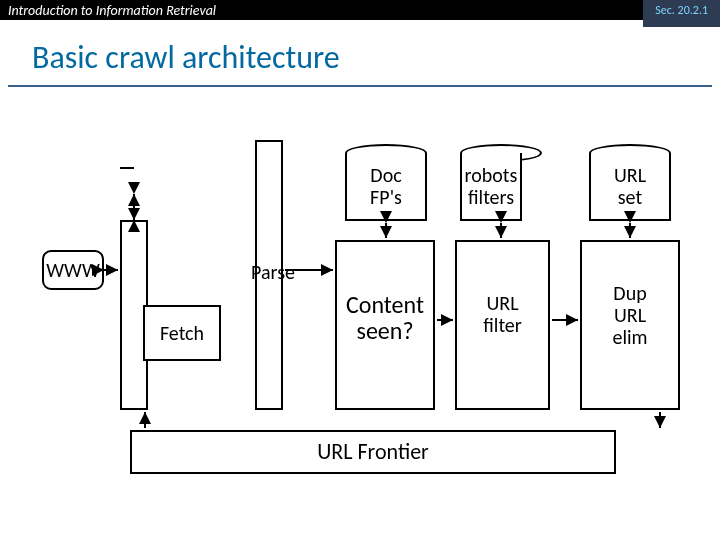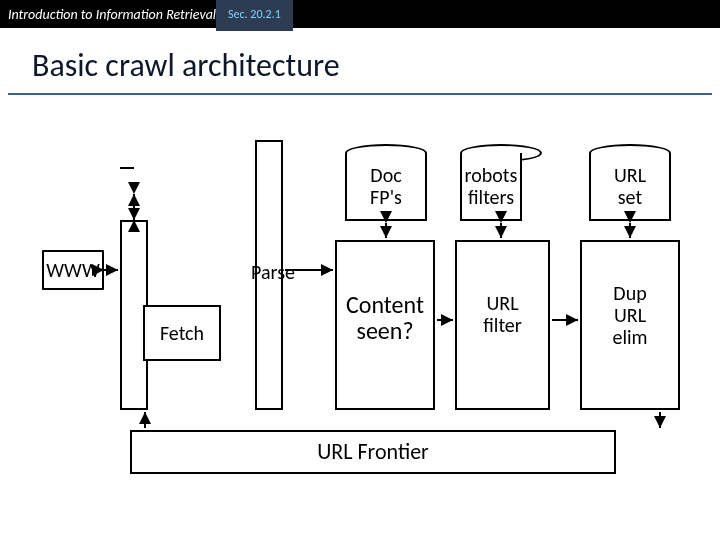--- a/index.html
+++ b/index.html
@@ -6,45 +6,45 @@
   body {
     margin: 0;
     width: 720px;
     height: 540px;
     font-family: Calibri, Arial, sans-serif;
     background: #fff;
     position: relative;
   }
   .header {
     width: 100%;
-    height: 28px;
+    height: 20px;
     background: #000;
     display: flex;
     align-items: center;
-    justify-content: flex-start;
+    justify-content: space-between;
     padding: 0 8px;
   }
   .header-left {
     color: #fff;
     font-style: italic;
     font-size: 14px;
   }
   .header-right {
     color: #7dd3fc;
     font-size: 12px;
     background: #2d3b53;
     height: 100%;
     display: flex;
     align-items: center;
     padding: 17px 12px;
     margin-right: -8px;
   }
   .title {
     font-size: 32px;
-    color: #0f172a;
+    color: #0369a1;
     padding: 18px 0 8px 24px;
     border-bottom: 2px solid #3a5e8f;
     margin: 0 8px;
   }
   .diagram {
     position: absolute;
     top: 120px;
     left: 0;
     width: 720px;
     height: 400px;
@@ -87,21 +87,21 @@
 
 <div class="header">
   <span class="header-left">Introduction to Information Retrieval</span>
   <span class="header-right">Sec. 20.2.1</span>
 </div>
 
 <div class="title">Basic crawl architecture</div>
 
 <div class="diagram">
 
-  <div class="box" style="left:42px; top:130px; width:62px; height:40px; border-radius:1px;text-align:right;">WWW</div>
+  <div class="box" style="left:42px; top:130px; width:62px; height:40px; border-radius:9px;text-align:right;">WWW</div>
 
 
   <div class="box tall" style="left:120px; top:100px; width:28px; height:190px;"></div>
   <div class="box" style="left:143px; top:185px; width:78px; height:56px; border:2px solid #000;">Fetch</div>
 
   <div class="box tall" style="left:255px; top:20px; width:28px; height:270px;"></div>
   <div style="position:absolute; left:242px; top:140px; width:62px; font-size:20px; text-align:center;">Parse</div>
 
   <div class="cyl-top" style="left:345px; top:24px; width:82px;"></div>
   <div class="box" style="left:345px; top:33px; width:82px; height:68px; border-top:none; white-space:pre-line;">Doc

